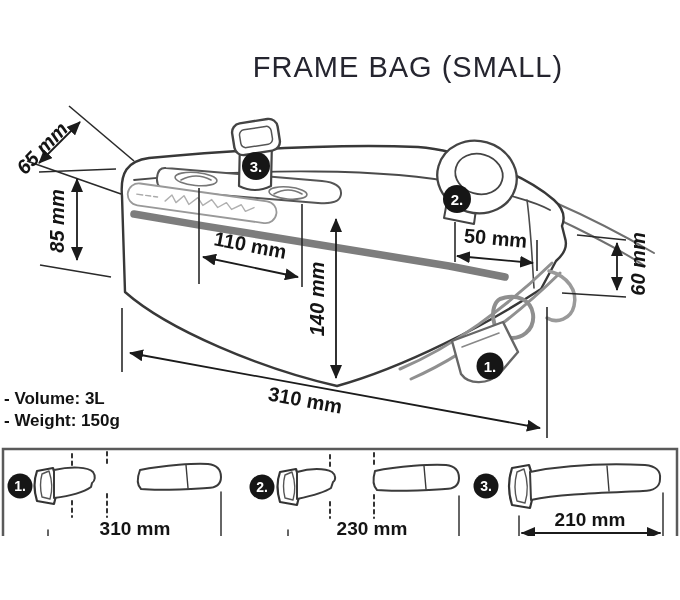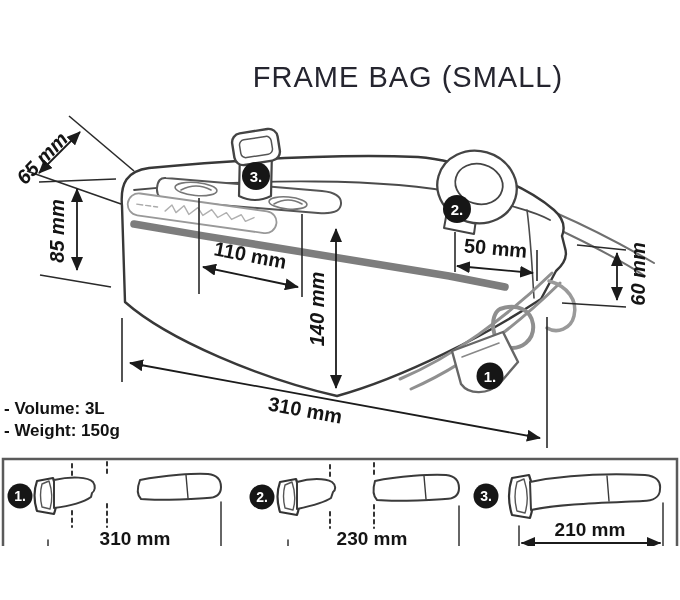--- a/index.html
+++ b/index.html
@@ -1,17 +1,17 @@
 <!DOCTYPE html>
 <html><head>
 <meta charset="utf-8">
 <style>
   html,body{margin:0;padding:0;background:#ffffff;}
   .stage{position:relative;width:680px;height:536px;background:#fff;overflow:hidden;
-         font-family:"Liberation Sans", sans-serif;margin-top:10px;}
+         font-family:"Liberation Sans", sans-serif;}
   svg{display:block;}
   text{font-family:"Liberation Sans", sans-serif;}
   .title-txt{font-size:29px;font-weight:400;letter-spacing:1px;fill:#25252f;}
   .spec-txt{font-size:17px;font-weight:700;fill:#121212;}
   .dim-h{font-size:20px;font-weight:700;fill:#141414;}
   .dim-v{font-size:20px;font-weight:700;font-style:italic;fill:#141414;}
   .dim-strap{font-size:19px;font-weight:700;fill:#141414;}
   .badge-txt{font-size:15px;font-weight:700;fill:#ffffff;}
   .badge-txt-sm{font-size:14px;font-weight:700;fill:#ffffff;}
 </style>

